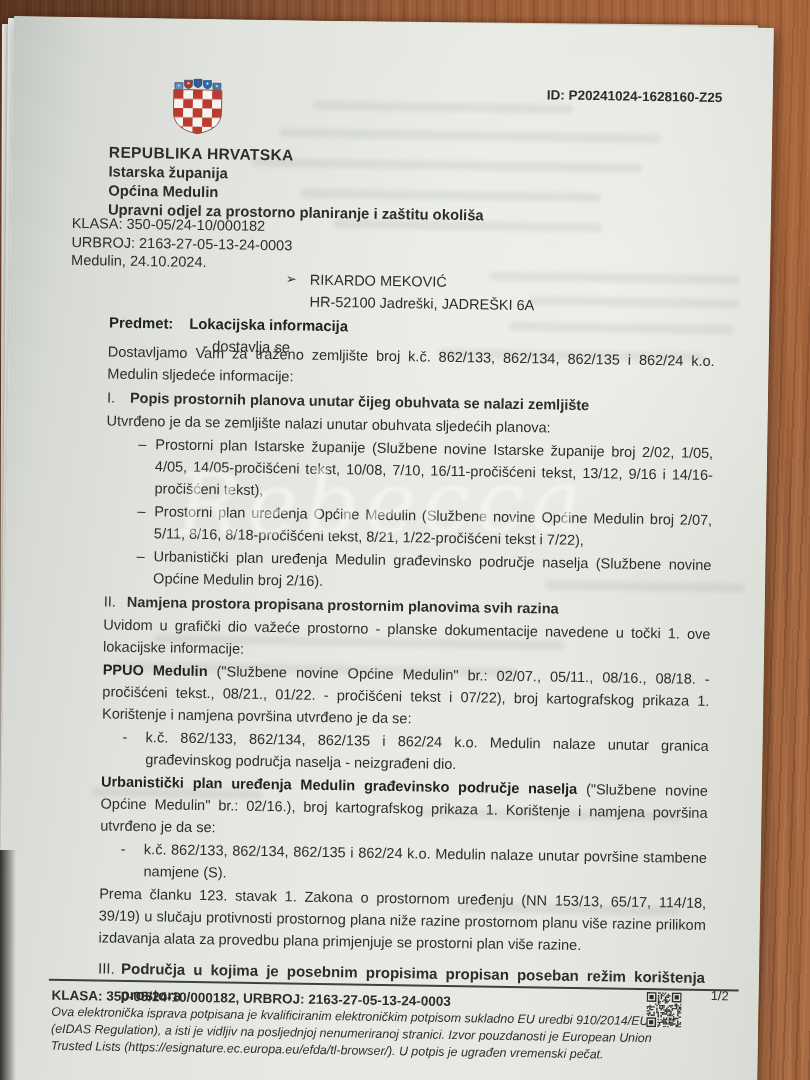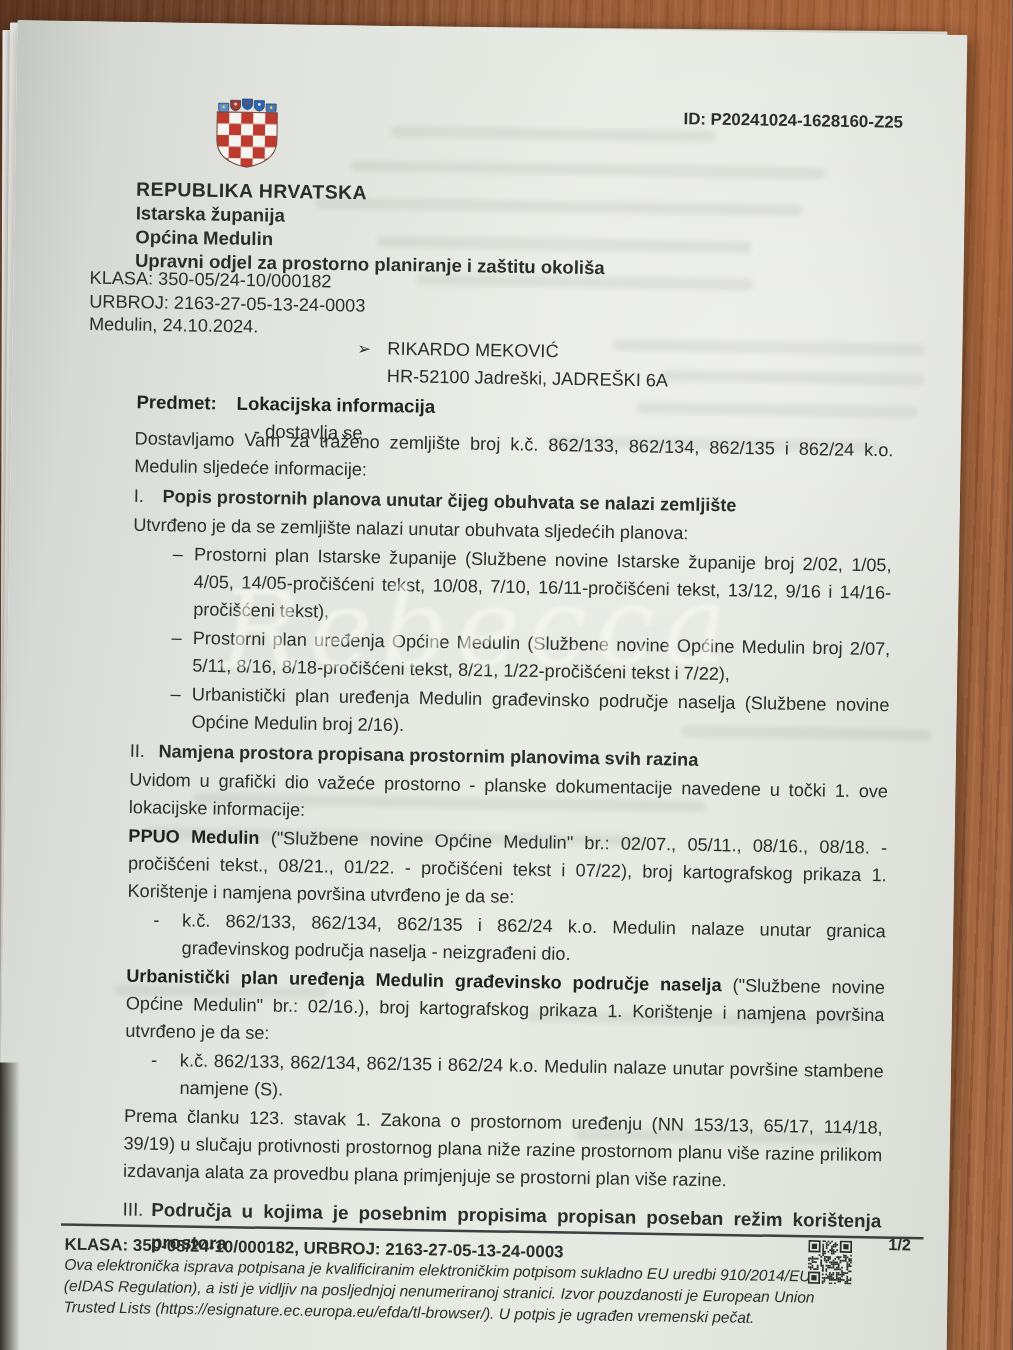--- a/index.html
+++ b/index.html
@@ -61,21 +61,21 @@
   
   .watermark{position:absolute;left:170px;top:468px;width:560px;
     font-family:"DejaVu Serif",serif;font-style:italic;font-size:86px;
     color:rgba(252,252,244,.55);letter-spacing:6px;transform:rotate(-1.5deg);
     filter:blur(1.4px);pointer-events:none;}
   
   .f-rule{position:absolute;left:50px;top:962px;width:690px;height:2px;background:#3d3f41;}
   .f-ref{position:absolute;left:53px;top:968px;font-weight:bold;font-size:13.5px;white-space:nowrap;}
   .f-legal{position:absolute;left:53px;top:987px;font-style:italic;font-size:12.4px;
     line-height:16.8px;white-space:nowrap;}
-  .pagenum{position:absolute;left:712px;top:958px;font-weight:bold;font-size:13px;}
+  .pagenum{position:absolute;left:712px;top:958px;font-weight:normal;font-size:13px;}
   .qr{position:absolute;left:648px;top:966px;width:35px;height:35px;}
   
   .edge-shadow{position:absolute;left:0;top:850px;width:16px;height:230px;
     background:linear-gradient(to right,rgba(22,18,12,.85),rgba(22,18,12,0));}
 </style>
 </head>
 <body>
 
 <div class="scene">
   <div class="wood"></div>

